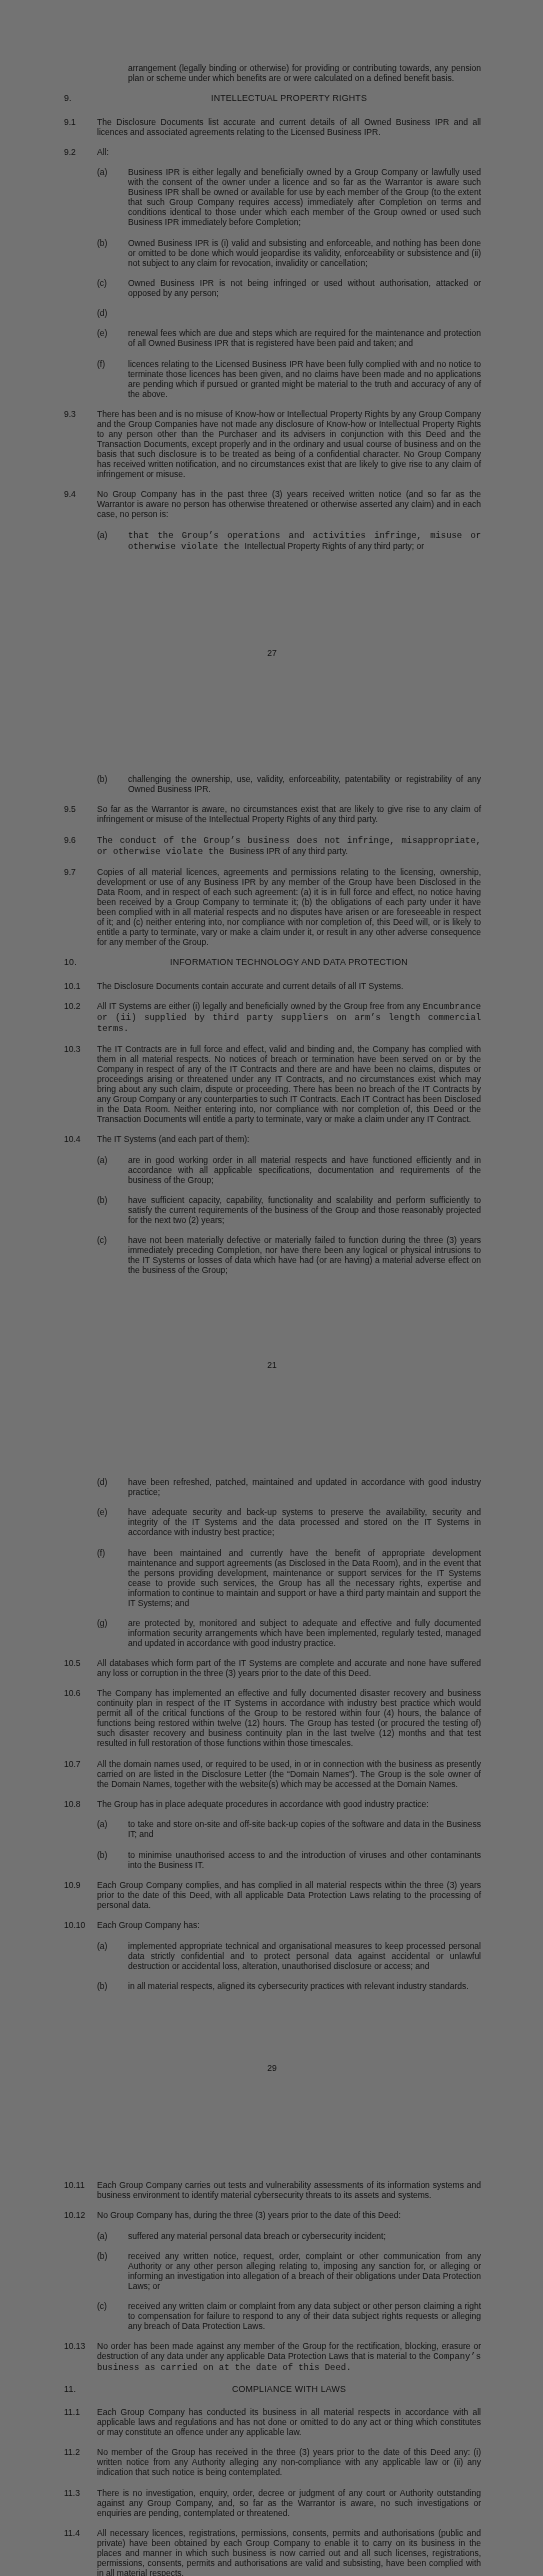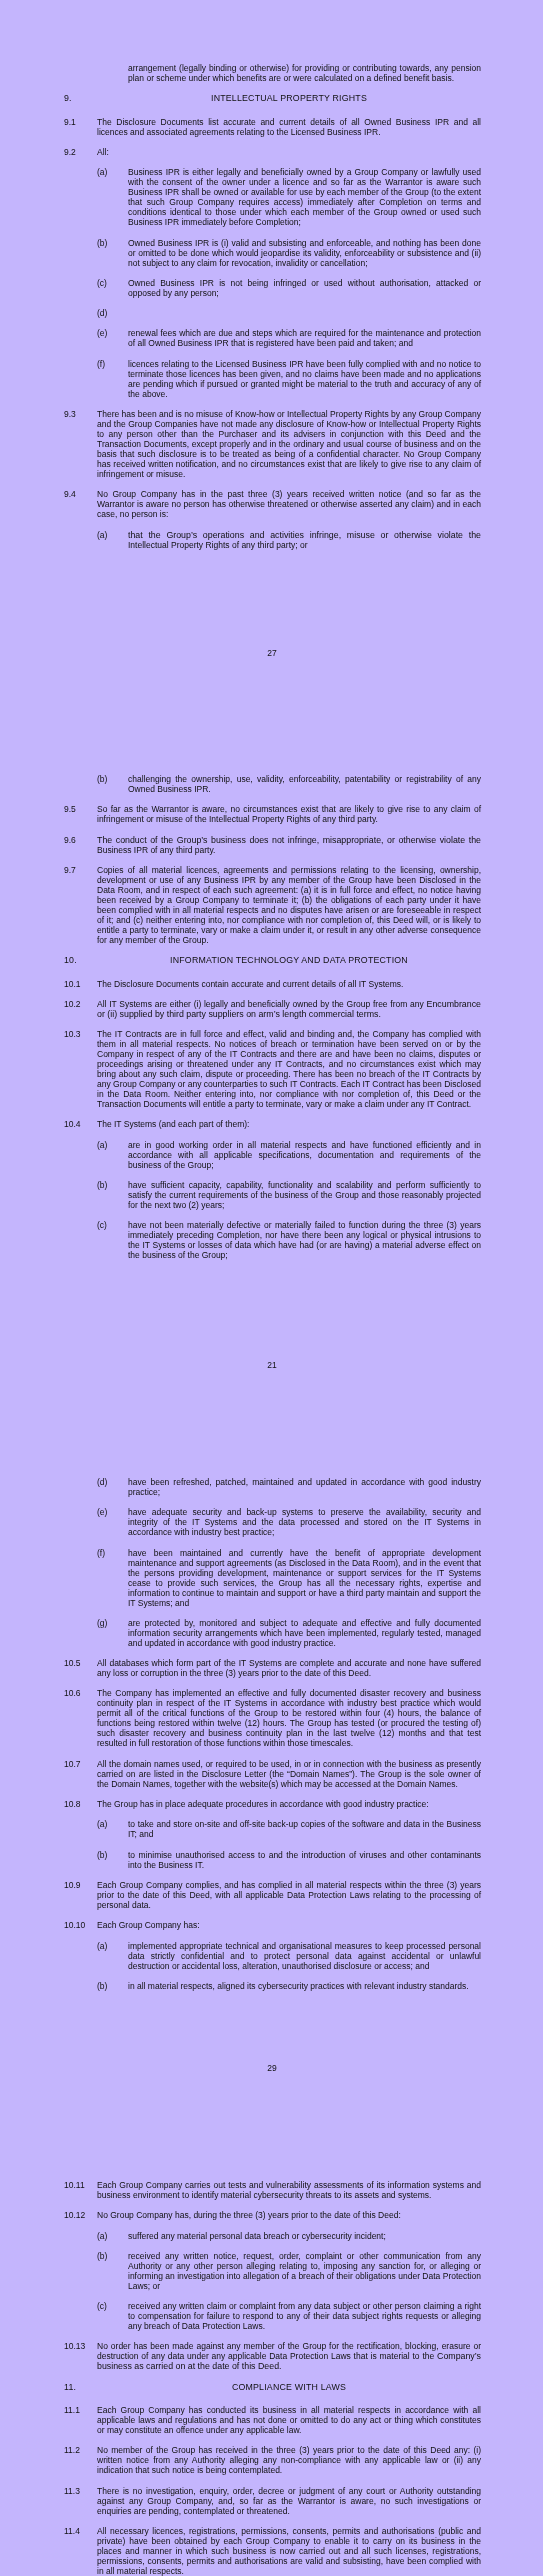--- a/index.html
+++ b/index.html
@@ -17,21 +17,21 @@
     height: 2813px;
     background: #ffffff;
     position: relative;
     overflow: hidden;
   }
   .page {
     position: relative;
     box-sizing: border-box;
     padding: 63px 63px 0 64px;
     overflow: hidden;
-    background: #c4b5fd;
+    background: #737373;
   }
   .page-27 { height: 711px; }
   .page-28 { height: 703px; }
   .page-29 { height: 703px; }
   .page-30 { height: 696px; }
 
   .row {
     display: flex;
     align-items: flex-start;
     margin-bottom: 10.3px;
@@ -51,21 +51,21 @@
 
   .row.heading {
     margin-top: 7.2px;
     margin-bottom: 13.4px;
     letter-spacing: 0.2px;
     font-size: 8.8px;
   }
   .row.heading .txt { text-align: center; }
 
   .sans { font-family: "Liberation Sans", sans-serif; }
-  .serif { font-family: Liberation Sans, sans-serif; font-size: 1.04em; }
+  .serif { font-family: Liberation Mono, monospace; font-size: 1.04em; }
 
   .pagenum {
     position: absolute;
     left: 0;
     right: 0;
     text-align: center;
     font-size: 8.5px;
     color: #111111;
     margin-top: 20px;
   }

